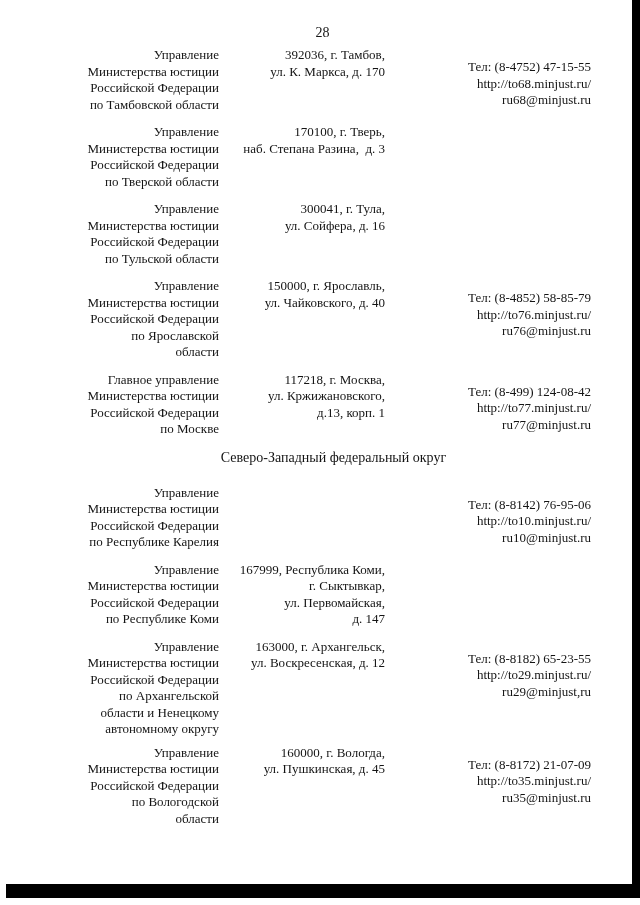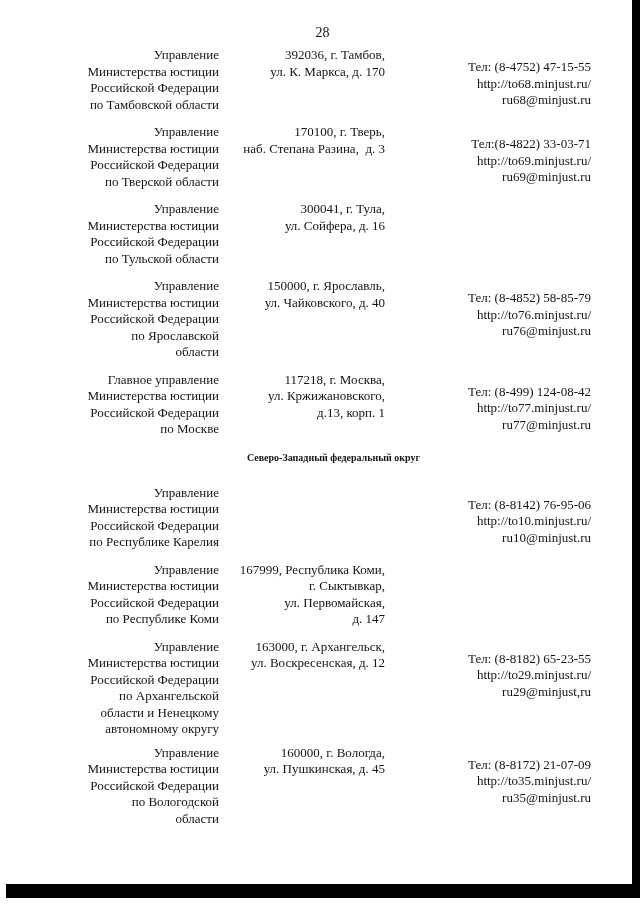--- a/index.html
+++ b/index.html
@@ -36,22 +36,22 @@
   .cell {
     font-size: 13px;
     line-height: 16.5px;
     text-align: right;
     white-space: pre-wrap;
   }
   .cell.name { grid-column: 1; }
   .cell.addr { grid-column: 2; }
   .cell.cont { grid-column: 4; margin-top: 12px; }
   .section-header {
-    font-weight: bold;
-    font-size: 10px;
+    font-weight: normal;
+    font-size: 14px;
     line-height: 18px;
     text-align: center;
     position: relative;
     left: 11px;
     margin: 9px 0 18px 0;
     white-space: nowrap;
   }
   .scan-edge-right {
     position: absolute;
     left: 632px;
@@ -88,23 +88,20 @@
 ru68@minjust.ru</div>
   </div>
 
   <div class="row">
     <div class="cell name">Управление
 Министерства юстиции
 Российской Федерации
 по Тверской области</div>
     <div class="cell addr">170100, г. Тверь,
 наб. Степана Разина,  д. 3</div>
-    <div class="cell cont">Тел:(8-4822) 33-03-71
-http://to69.minjust.ru/
-ru69@minjust.ru</div>
   </div>
 
   <div class="row">
     <div class="cell name">Управление
 Министерства юстиции
 Российской Федерации
 по Тульской области</div>
     <div class="cell addr">300041, г. Тула,
 ул. Сойфера, д. 16</div>
   </div>

